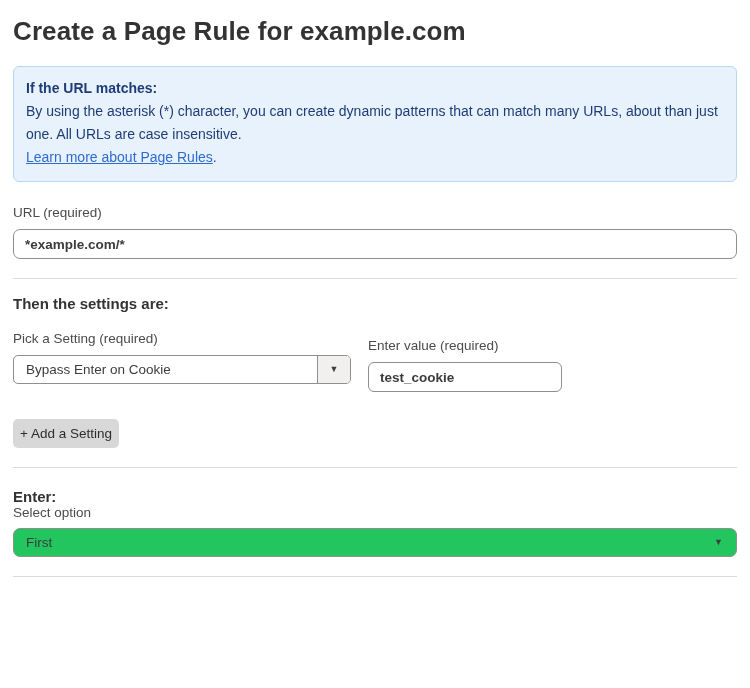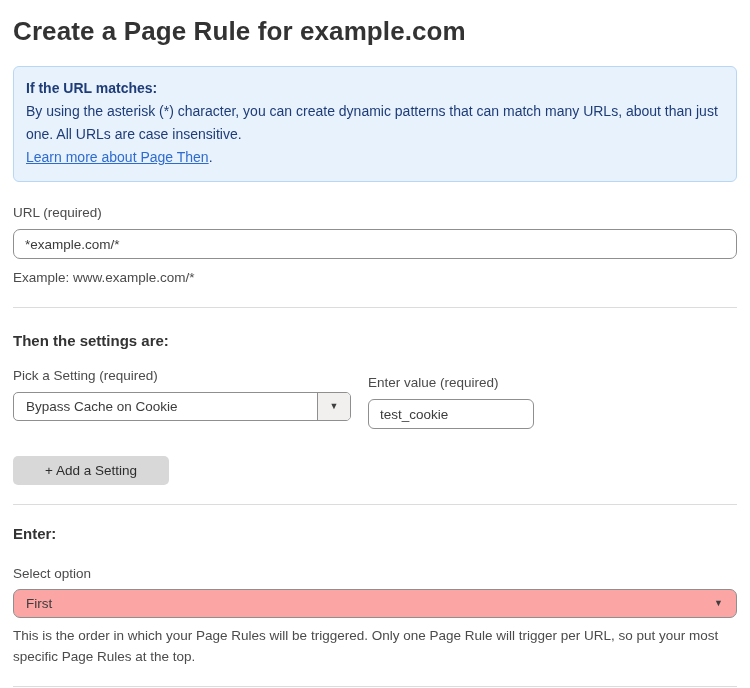--- a/index.html
+++ b/index.html
@@ -46,34 +46,35 @@
     display: block;
     height: 30px;
     border: 1px solid #8f8f8f;
     border-radius: 7px;
     padding: 0 11px;
     font-family: "Liberation Sans", sans-serif;
     font-size: 13.5px;
     color: #3c3c3c;
     background: #ffffff;
     outline: none;
+    font-weight: bold;
   }
   .url-input { width: 100%; margin-top: 8px; }
 
   .section-divider {
     border: none;
     border-top: 1px solid #dcdcdc;
     margin-top: 19px;
   }
 
   .section-heading {
     font-size: 15px;
     font-weight: 700;
     color: #333333;
-    margin-top: 24px;
+    margin-top: 16px;
   }
 
   
   .settings-row { display: flex; margin-top: 17px; }
   .setting-col { width: 338px; }
   .value-col { margin-left: 17px; margin-top: 7px; }
 
   .setting-select {
     margin-top: 8px;
     height: 29px;
@@ -99,46 +100,46 @@
     width: 33px;
     background: #f1f0ef;
     border-left: 1px solid #8f8f8f;
     border-radius: 0 4px 4px 0;
     display: flex;
     align-items: center;
     justify-content: center;
   }
   .caret { font-size: 9px; color: #3f3f3f; line-height: 1; }
 
-  .value-input { width: 166px; margin-top: 8px; height: 30px; border-radius: 6px; }
+  .value-input { width: 194px; margin-top: 8px; height: 30px; border-radius: 6px; }
 
   .btn {
     display: inline-flex;
     align-items: center;
     justify-content: center;
     height: 29px;
-    padding: 0 32px;
+    padding: 0 7px;
     border: none;
     border-radius: 5px;
     font-family: "Liberation Sans", sans-serif;
     font-size: 13.5px;
     cursor: pointer;
   }
   .btn-gray { background: #d8d8d8; color: #2d2d2d; }
   .add-setting-btn { margin-top: 27px; }
 
   
-  .order-label { margin-top: 24px; }
+  .order-label { }
   .order-select {
     margin-top: 8px;
     height: 29px;
     width: 100%;
     border: 1px solid #8f8f8f;
     border-radius: 7px;
-    background: #fca5a5;
+    background: #22c55e;
     display: flex;
     align-items: center;
     cursor: pointer;
   }
   .order-select .sel-text {
     flex: 1;
     padding: 0 12px;
     font-size: 13.5px;
     color: #3c3c3c;
   }
@@ -148,39 +149,38 @@
 </head>
 <body>
 
 <div class="page">
 
   <h1 class="page-title">Create a Page Rule for example.com</h1>
 
   <div class="info-box">
     <div class="info-heading">If the URL matches:</div>
     <div class="info-body">By using the asterisk (*) character, you can create dynamic patterns that can match many URLs, about than just one. All URLs are case insensitive.</div>
-    <div class="info-link-line"><a href="#">Learn more about Page Then</a><span class="period">.</span></div>
+    <div class="info-link-line"><a href="#">Learn more about Page Rules</a><span class="period">.</span></div>
   </div>
 
   <div class="url-section" style="margin-top:21px;">
     <label class="field-label">URL (required)</label>
     <input type="text" class="text-input url-input" value="*example.com/*" style="">
-    <div class="help-text" style="margin-top:8px;">Example: www.example.com/*</div>
   </div>
 
   <hr class="section-divider">
 
   <div class="settings-section">
     <h2 class="section-heading">Then the settings are:</h2>
 
     <div class="settings-row">
       <div class="setting-col">
         <label class="field-label">Pick a Setting (required)</label>
         <div class="setting-select">
-          <span class="sel-text">Bypass Cache on Cookie</span>
+          <span class="sel-text">Bypass Enter on Cookie</span>
           <span class="sel-btn">
               <span class="caret">▼</span>
             </span>
         </div>
       </div>
       <div class="value-col">
         <label class="field-label">Enter value (required)</label>
         <input type="text" class="text-input value-input" value="test_cookie" style="">
       </div>
     </div>
@@ -190,18 +190,17 @@
 
   <hr class="section-divider">
 
   <div class="order-section">
     <h2 class="section-heading" style="margin-top:20px;">Enter:</h2>
     <label class="field-label order-label" style="display:block;">Select option</label>
     <div class="order-select">
       <span class="sel-text">First</span>
       <span class="caret">▼</span>
     </div>
-    <div class="help-text order-help">This is the order in which your Page Rules will be triggered. Only one Page Rule will trigger per URL, so put your most specific Page Rules at the top.</div>
   </div>
 
   <hr class="section-divider">
 
 </div>
 
 </body></html>

